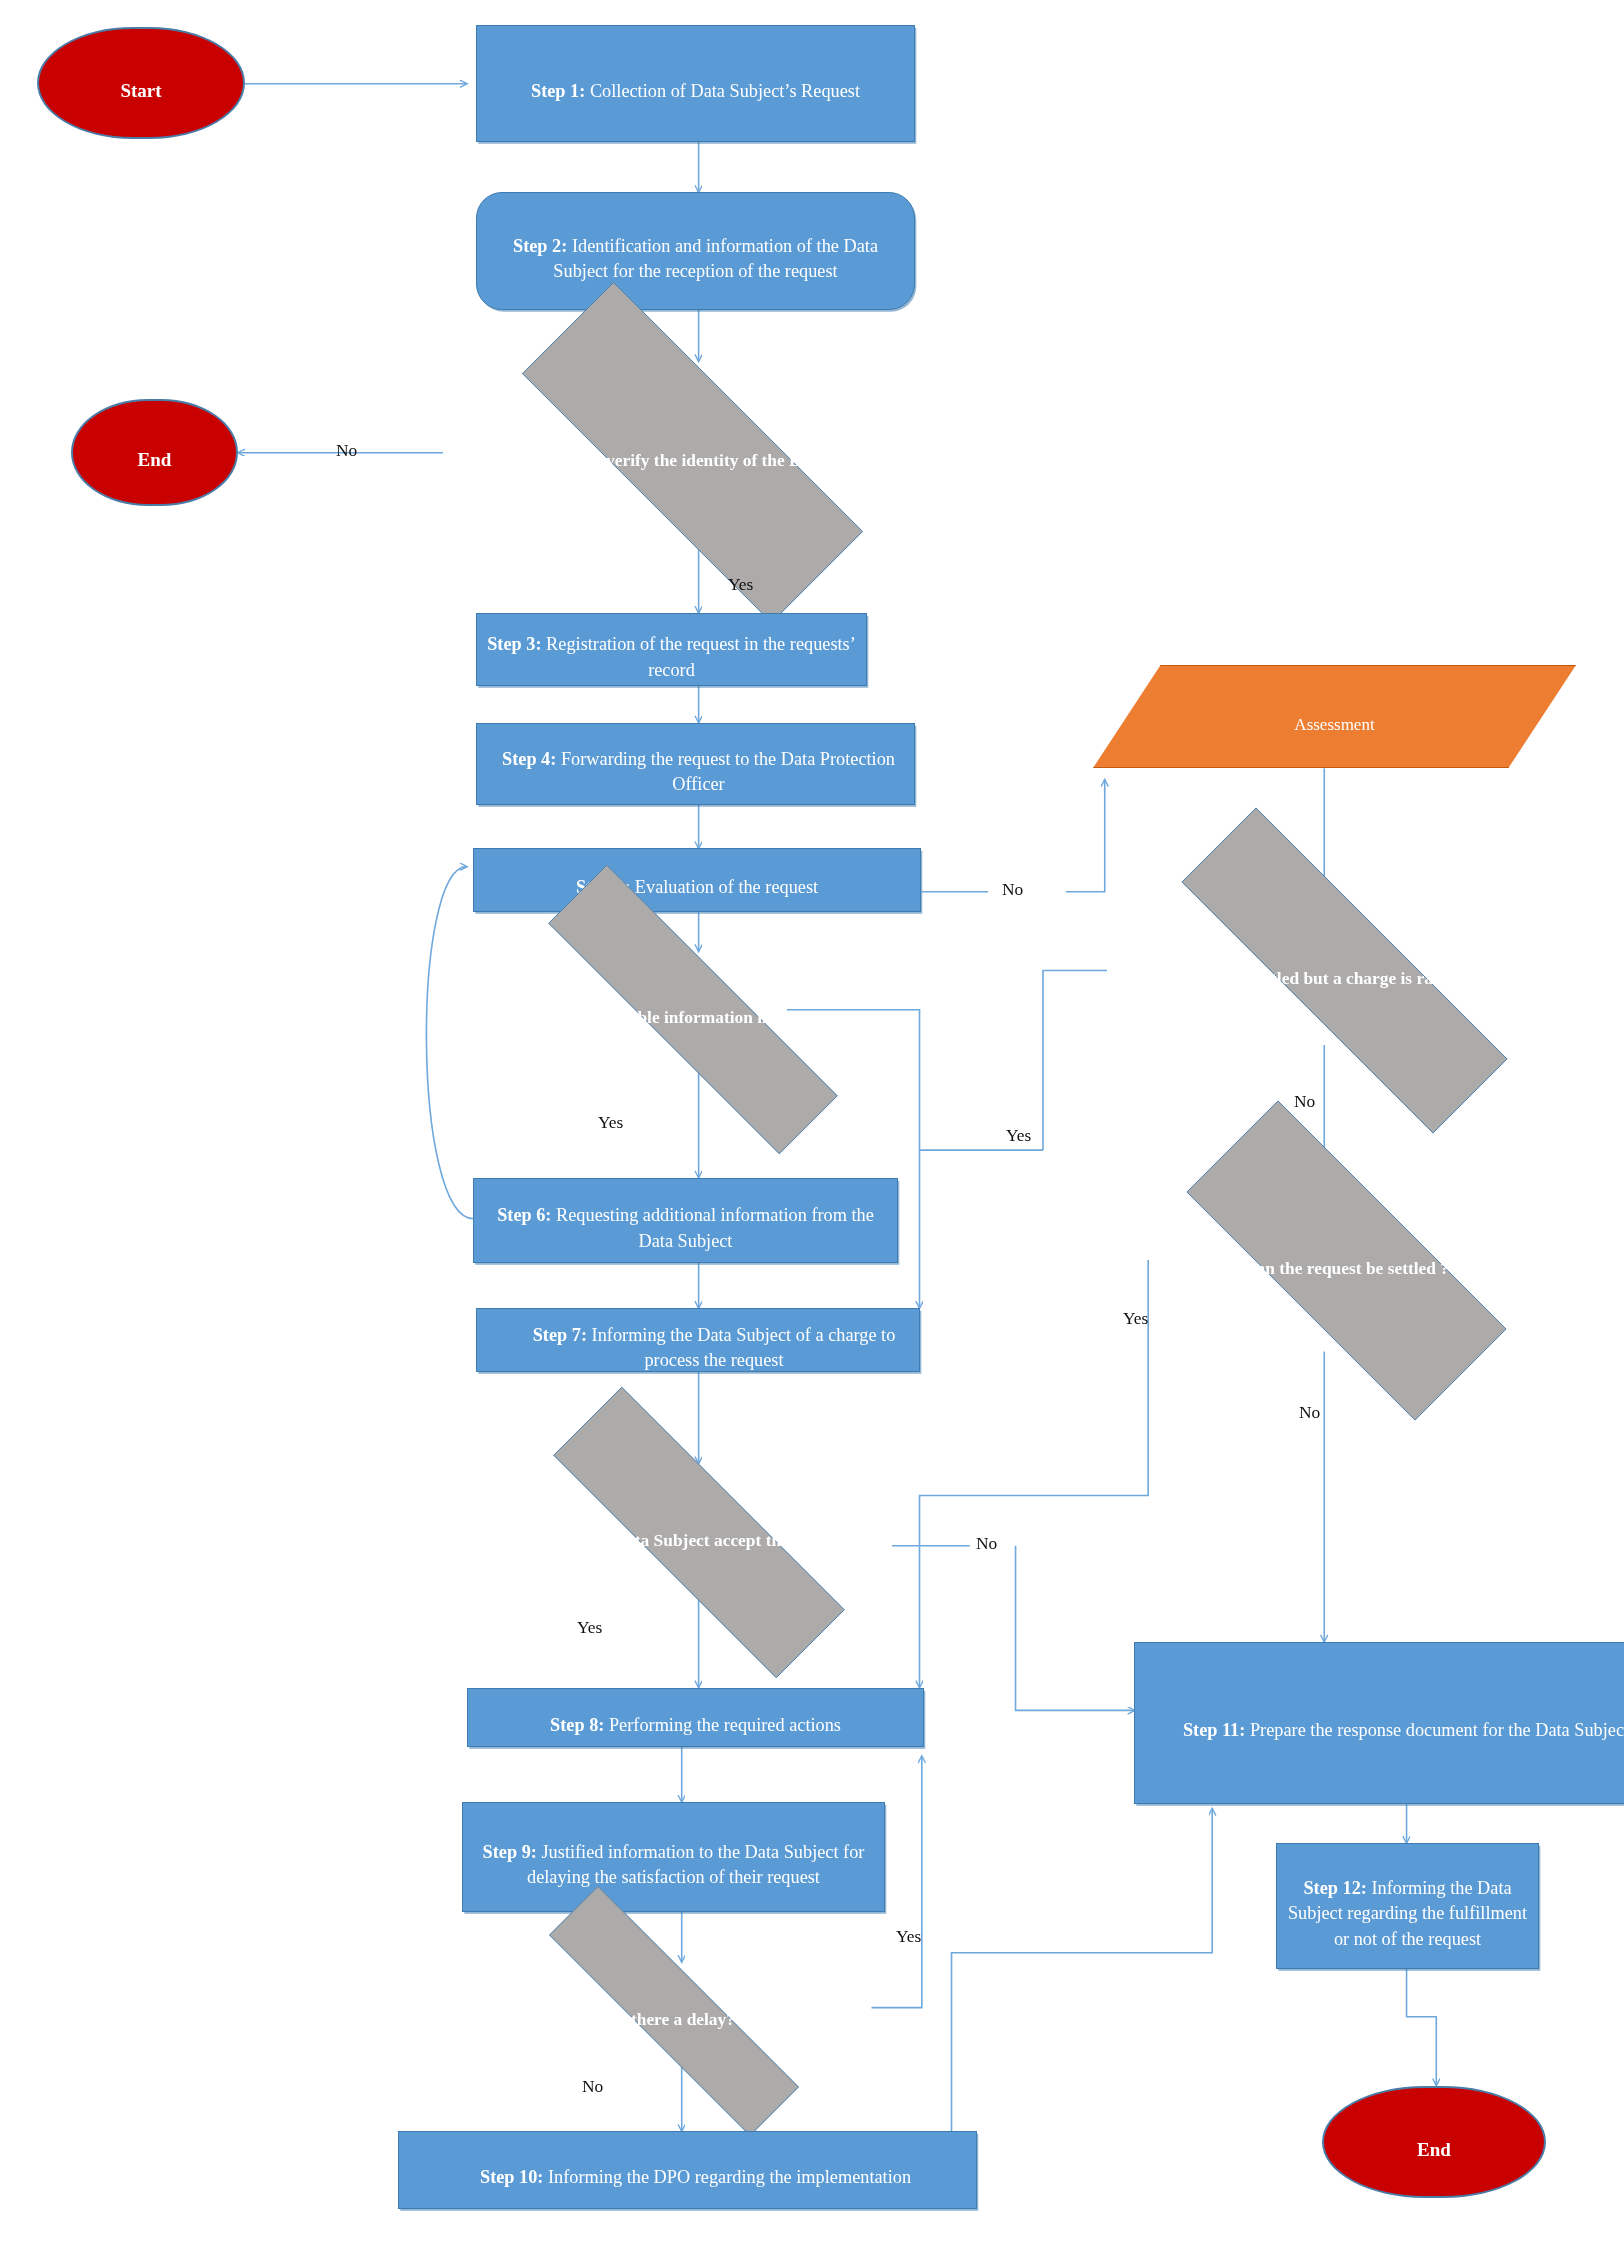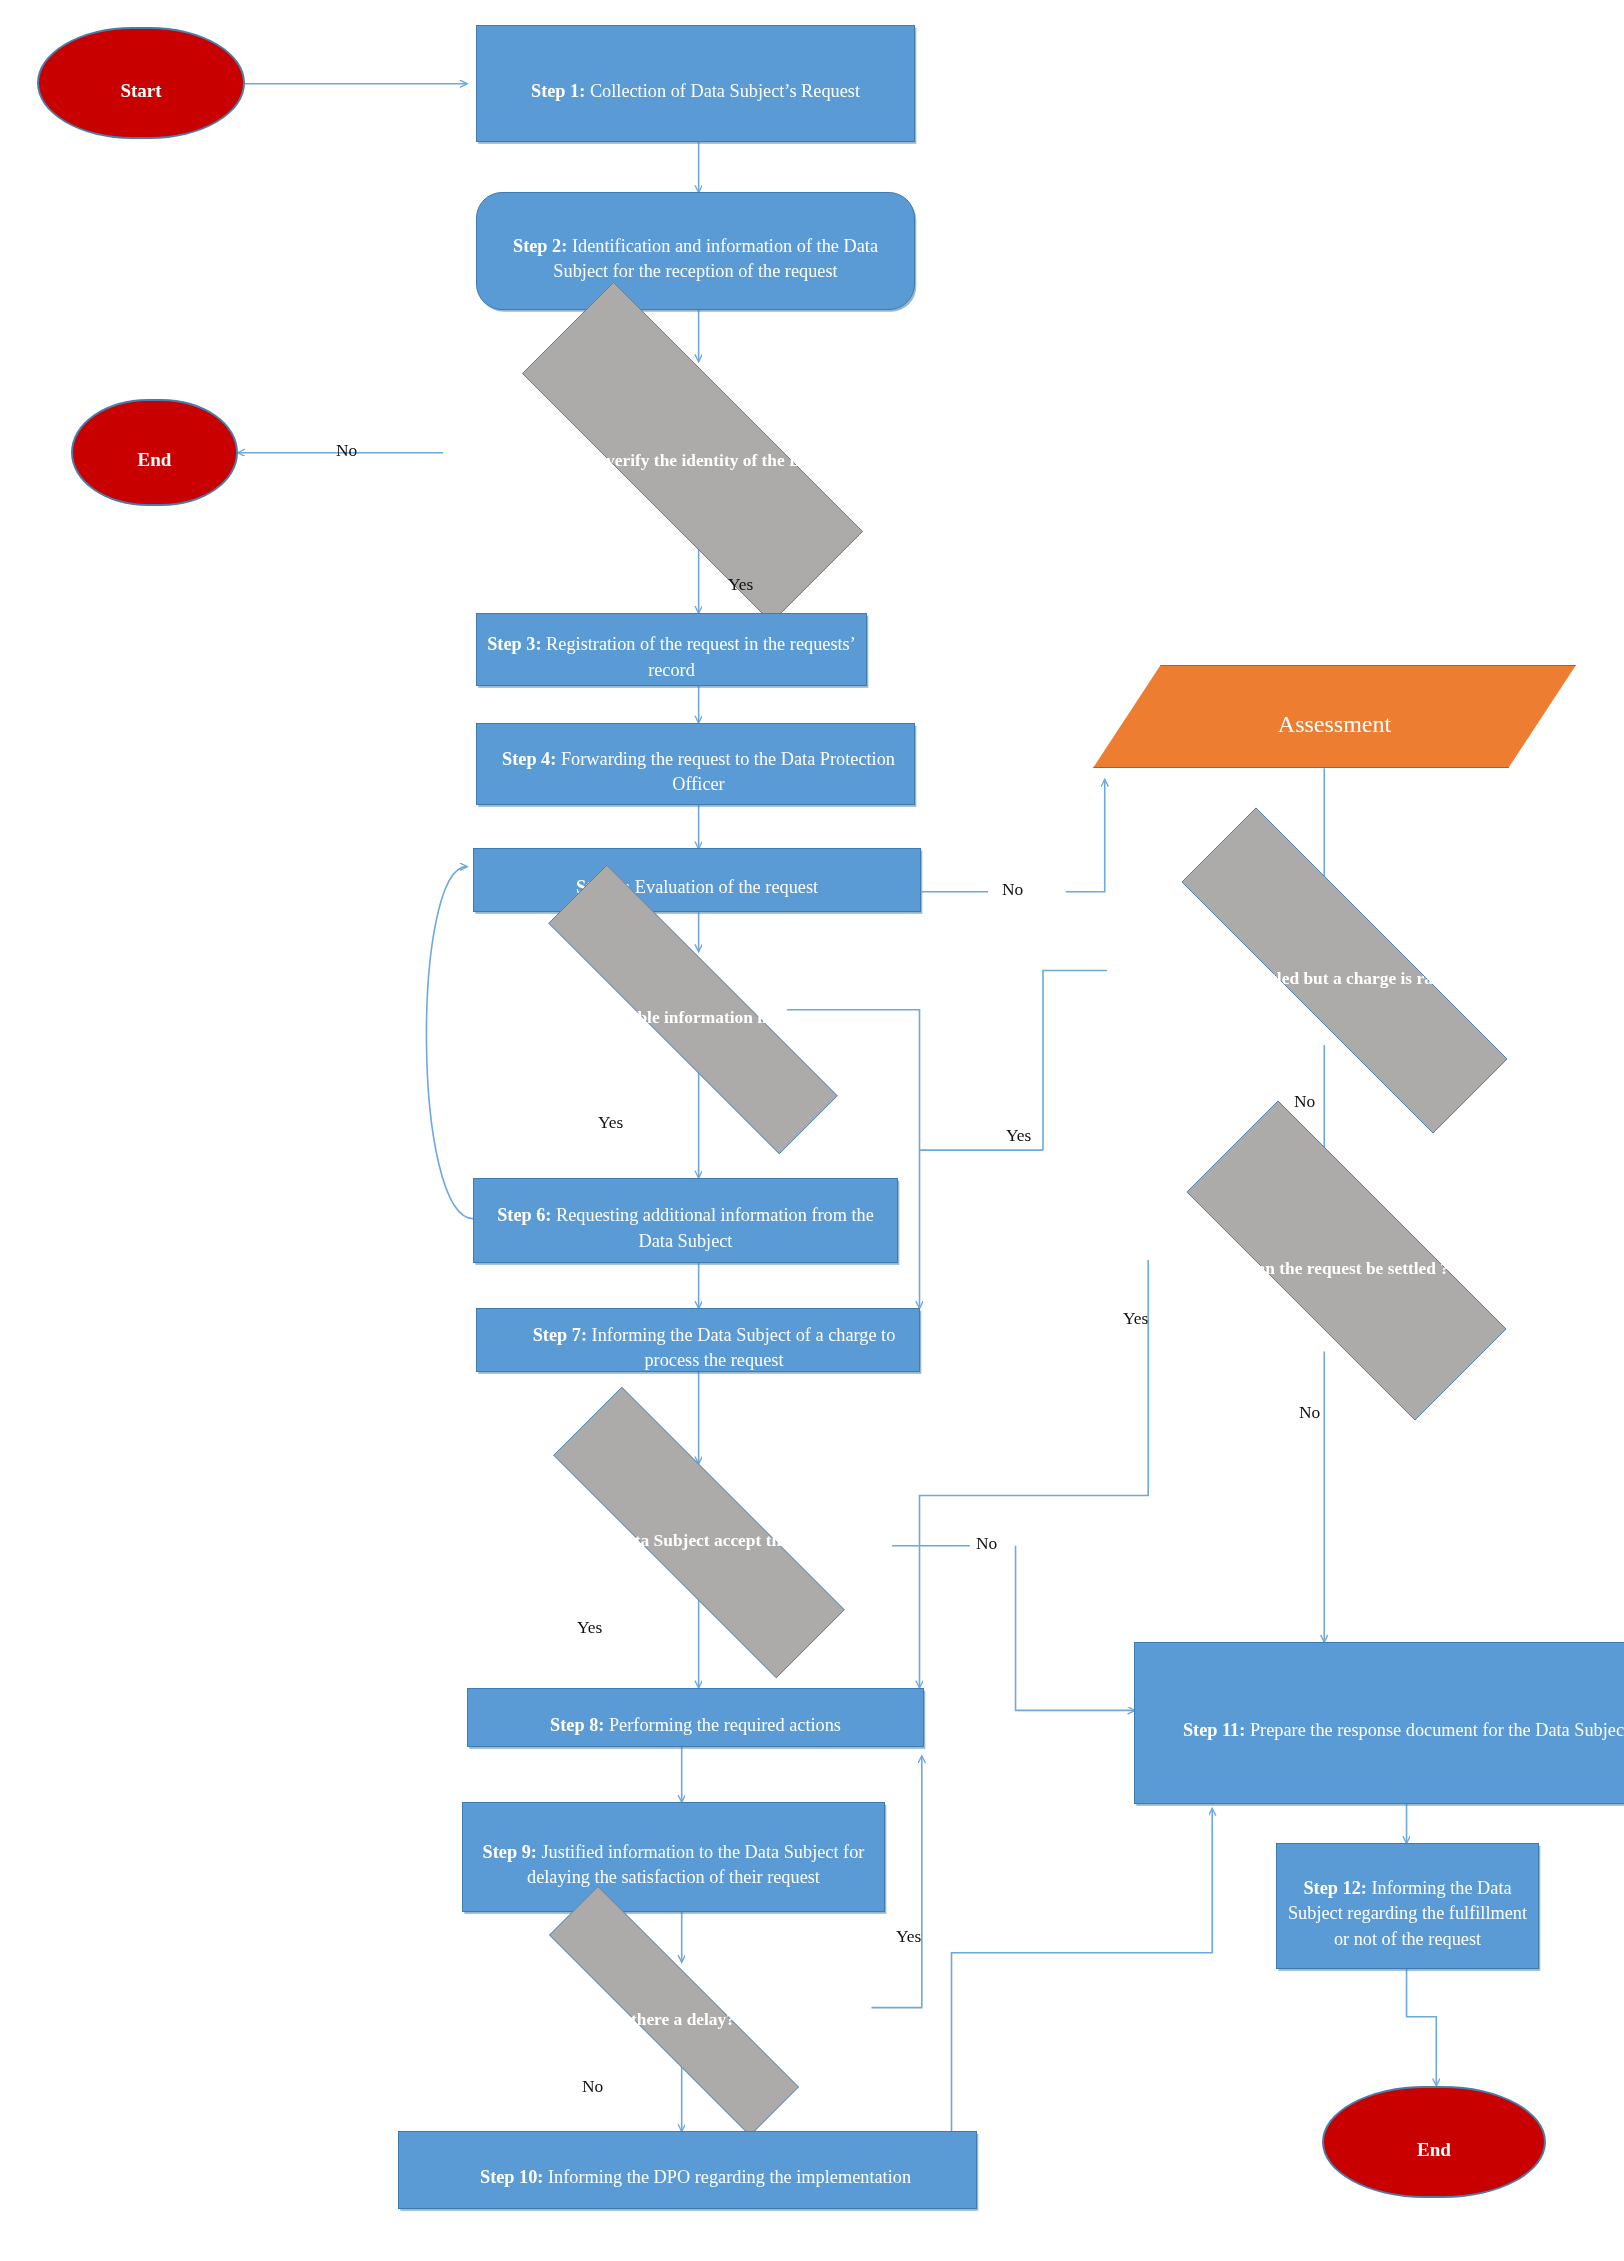--- a/index.html
+++ b/index.html
@@ -69,21 +69,21 @@
     width: 100%; height: 100%;
     background: #ADAAAA;
     border: 1.8px solid #2E75B6;
     transform: rotate(45deg) scale(0.7071);
     transform-origin: center center;
     box-sizing: border-box;
   }
   .dec .txt { position: relative; z-index: 2; font-weight: bold; }
   
   .data {
-    font-size: 24px;
+    font-size: 17px;
   }
   .data .para {
     position: absolute;
     left: 0; top: 0;
     width: 100%; height: 100%;
     background: #ED7D31;
     border: 1.4px solid #C25A11;
     box-sizing: border-box;
     clip-path: polygon(14% 0%, 100% 0%, 86% 100%, 0% 100%);
   }

